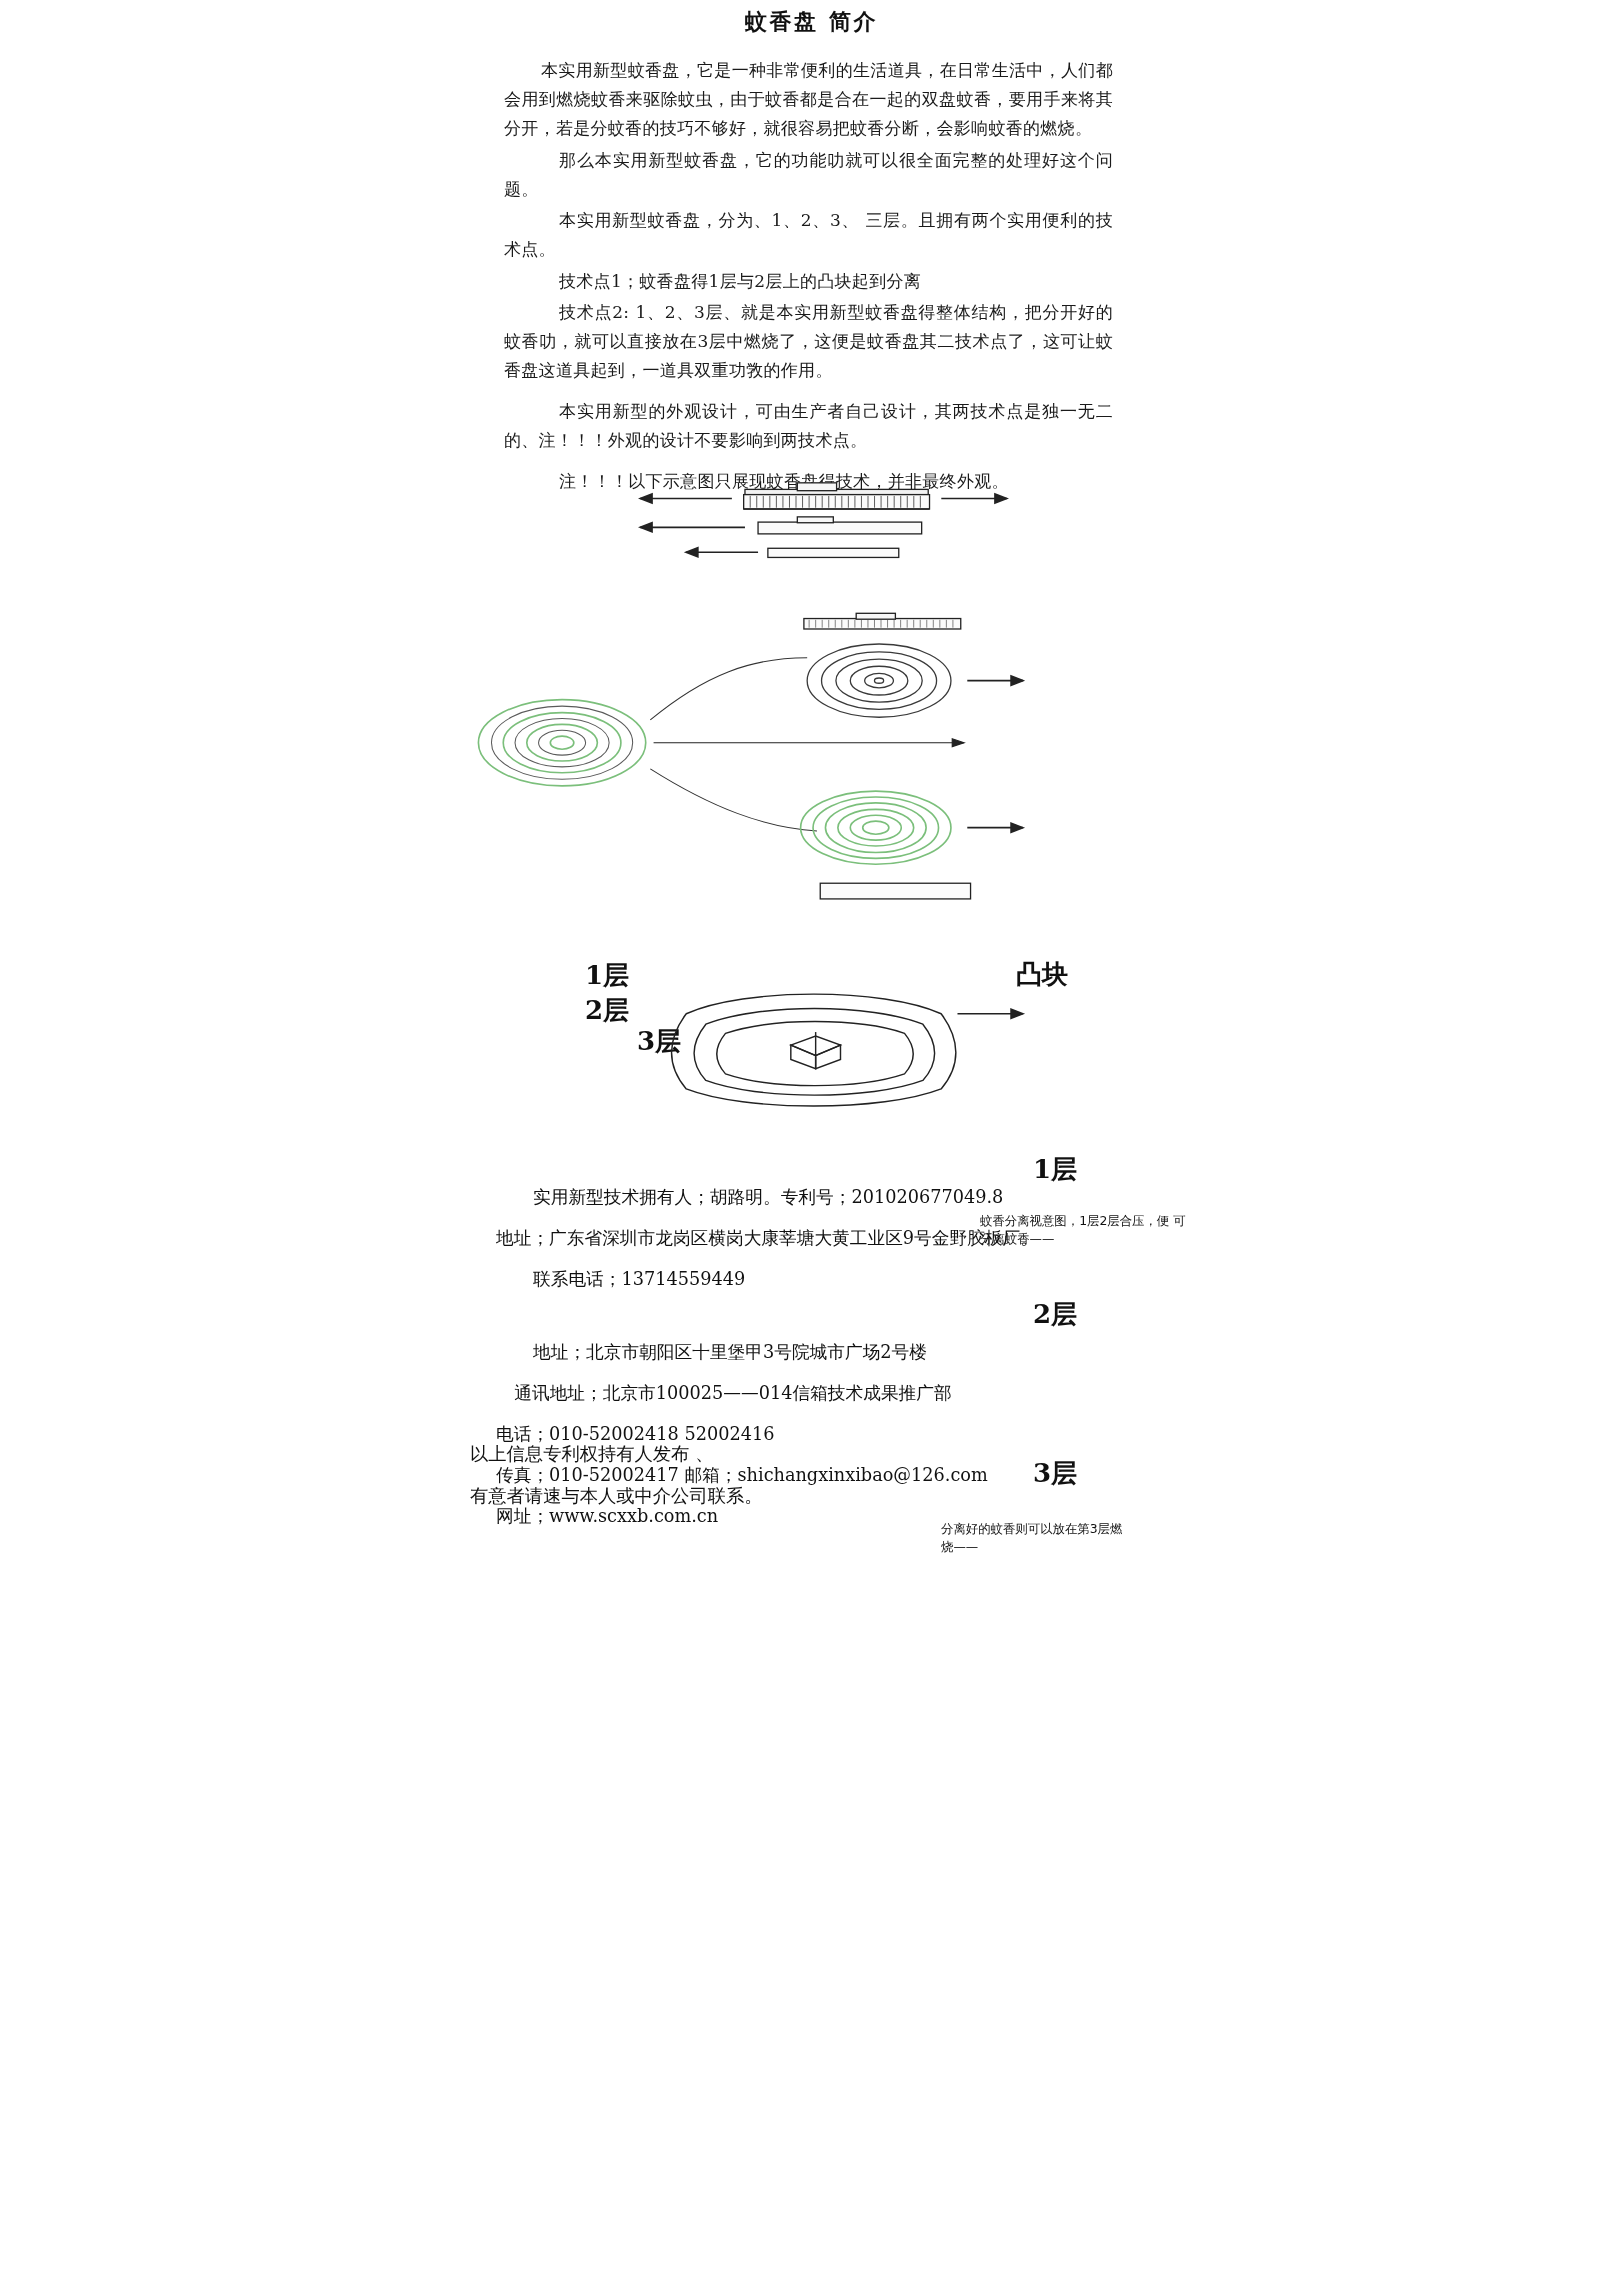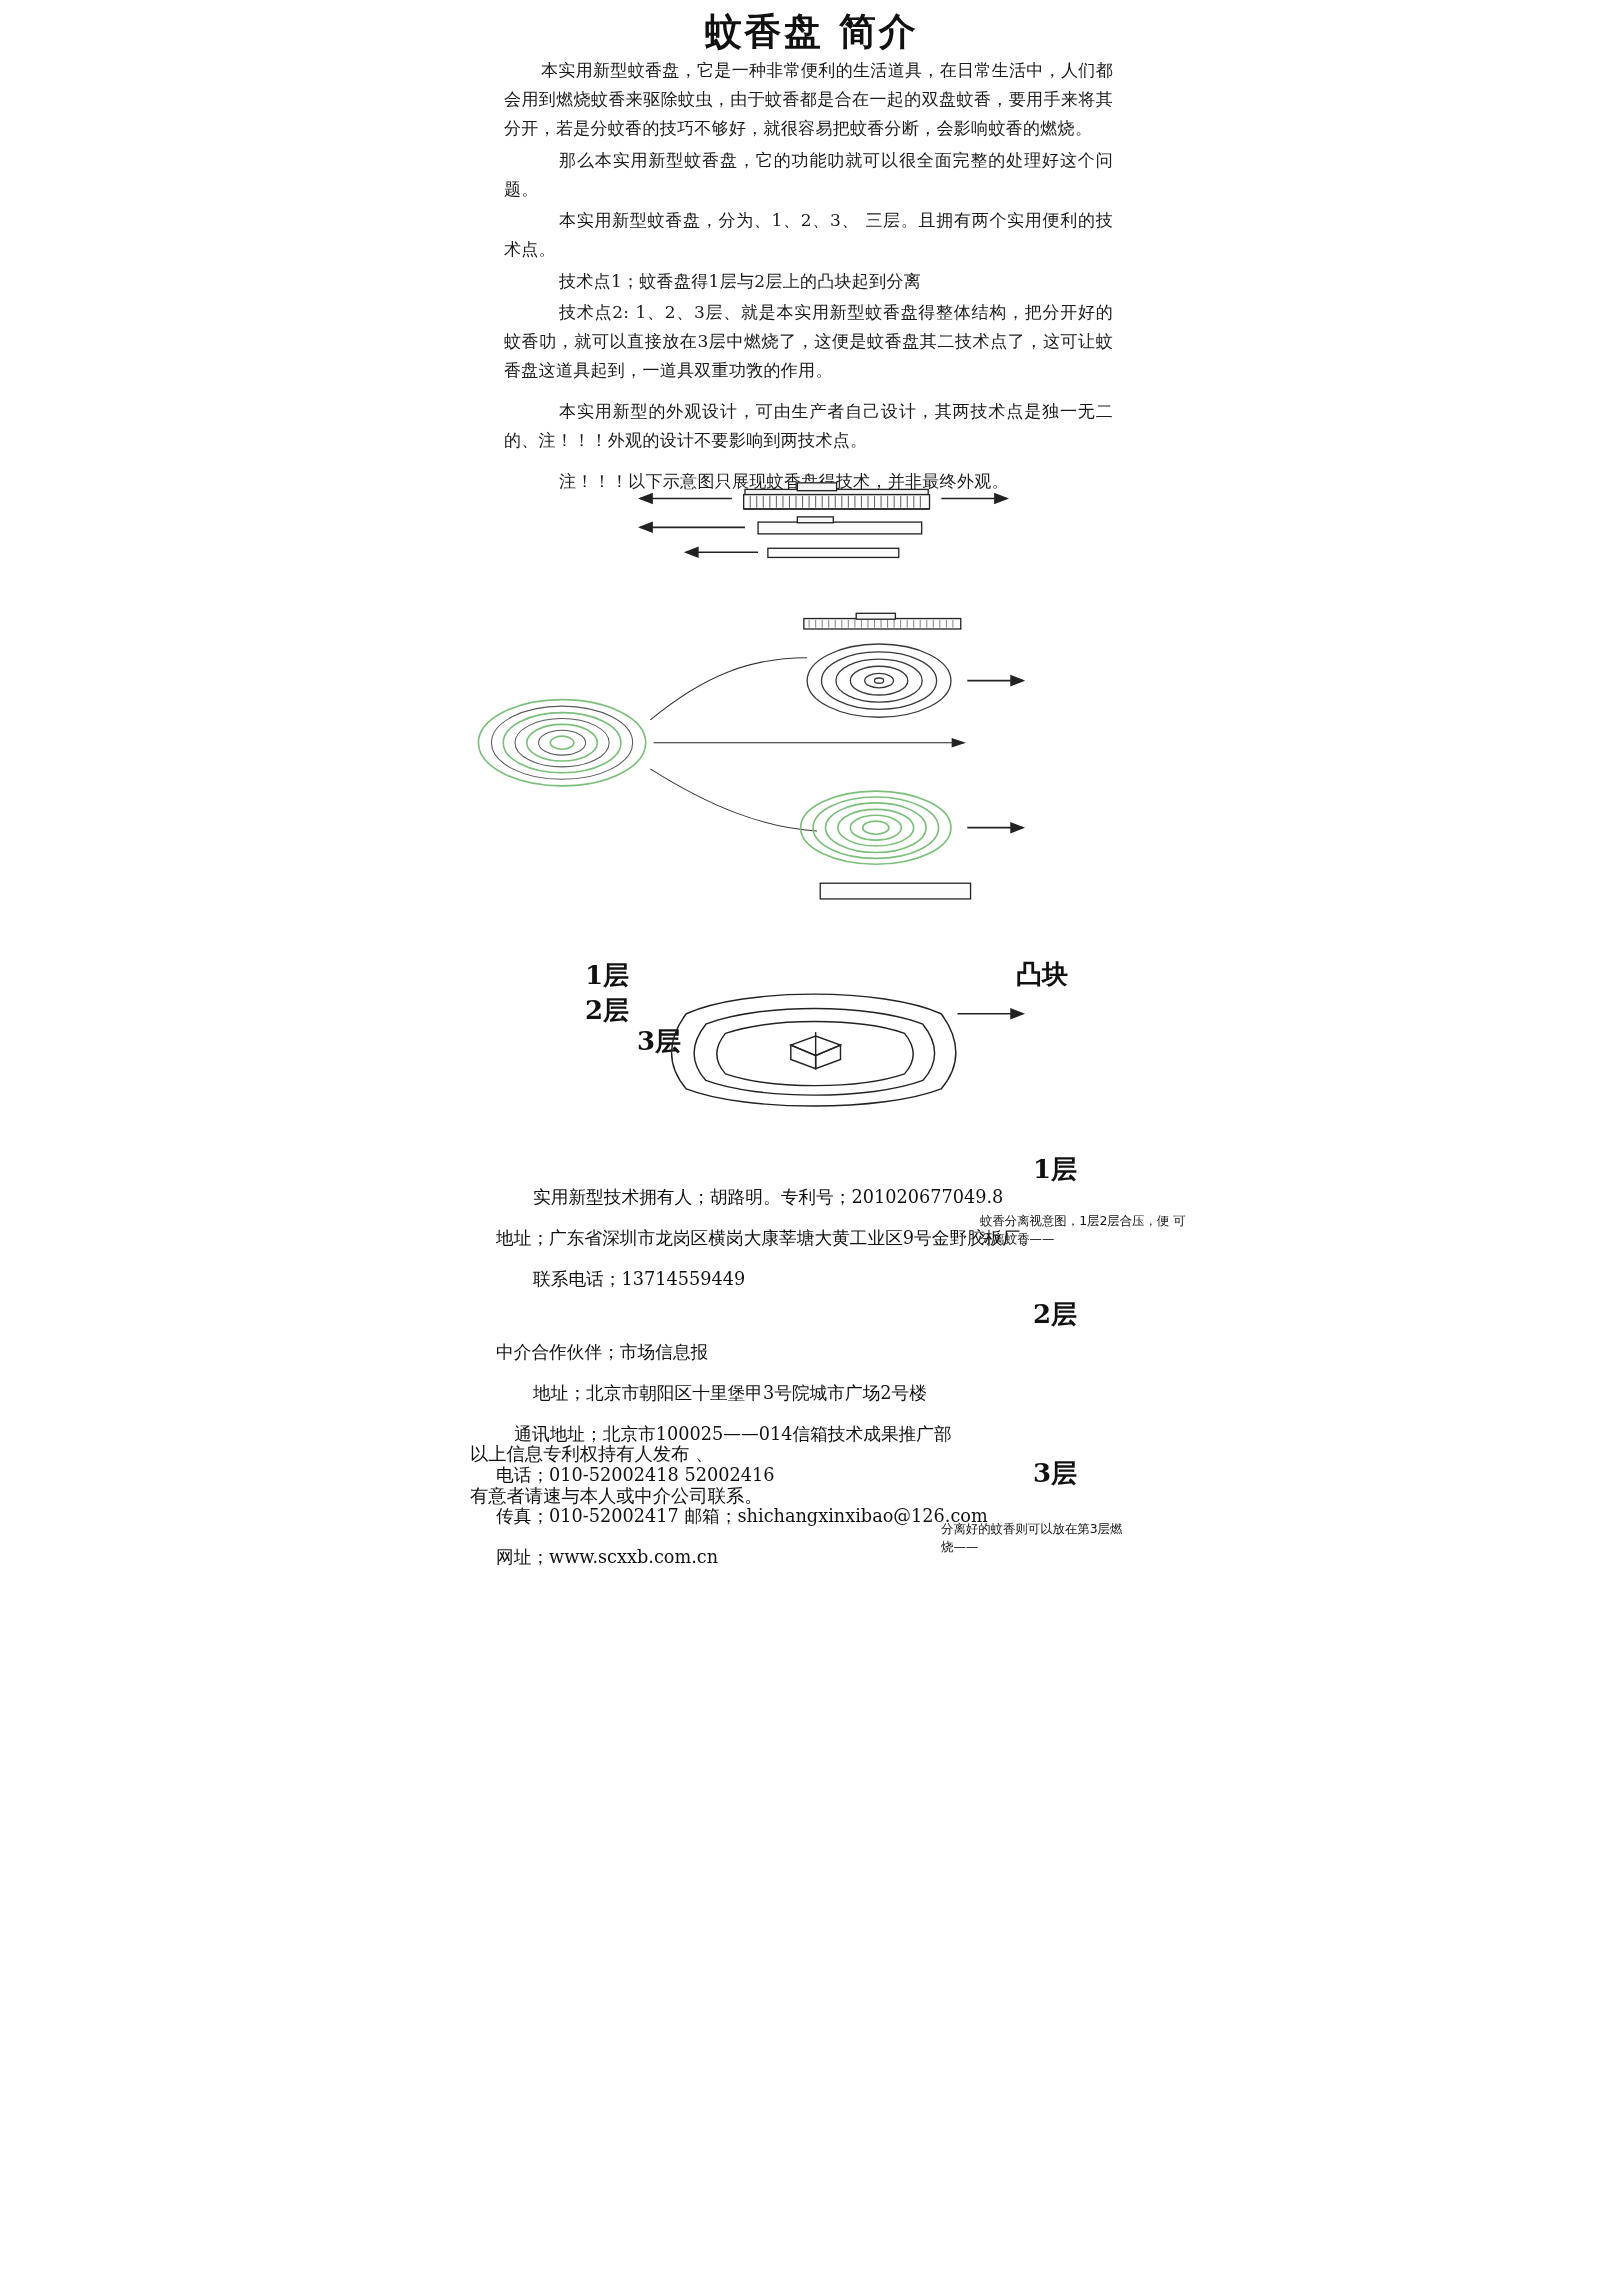--- a/index.html
+++ b/index.html
@@ -24,21 +24,21 @@
 
   
   .title {
     position: absolute;
     top: 6.5px;
     left: 0;
     width: 1623px;
     text-align: center;
     font-family: "DejaVu Serif", serif;
     font-weight: bold;
-    font-size: 37px;
+    font-size: 22px;
     letter-spacing: 2.6px;
   }
 
   
   .body-text {
     position: absolute;
     left: 504px;
     top: 56px;
     width: 609px;
     font-family: "DejaVu Serif", serif;
@@ -297,21 +297,20 @@
     <div class="fig-label" style="left:1021px; top:985px;">3层</div>
     <div class="fig-note" style="left:929px; top:1049px; width:190px;">分离好的蚊香则可以放在第3层燃烧——</div>
 
   </div>
 
   <div class="footer">
     <p class="pad1">实用新型技术拥有人；胡路明。专利号；201020677049.8</p>
     <p>地址；广东省深圳市龙岗区横岗大康莘塘大黄工业区9号金野胶板厂。</p>
     <p class="pad1">联系电话；13714559449</p>
     <div class="gap"></div>
-    <p>中介合作伙伴；市场信息报</p>
     <p class="pad1">地址；北京市朝阳区十里堡甲3号院城市广场2号楼</p>
     <p class="pad2">通讯地址；北京市100025——014信箱技术成果推广部</p>
     <p>电话；010-52002418     52002416</p>
     <p>传真；010-52002417   邮箱；shichangxinxibao@126.com</p>
     <p>网址；www.scxxb.com.cn</p>
   </div>
 
   <div class="footer-end">
     <p>以上信息专利权持有人发布 、</p>
     <p>有意者请速与本人或中介公司联系。</p>

